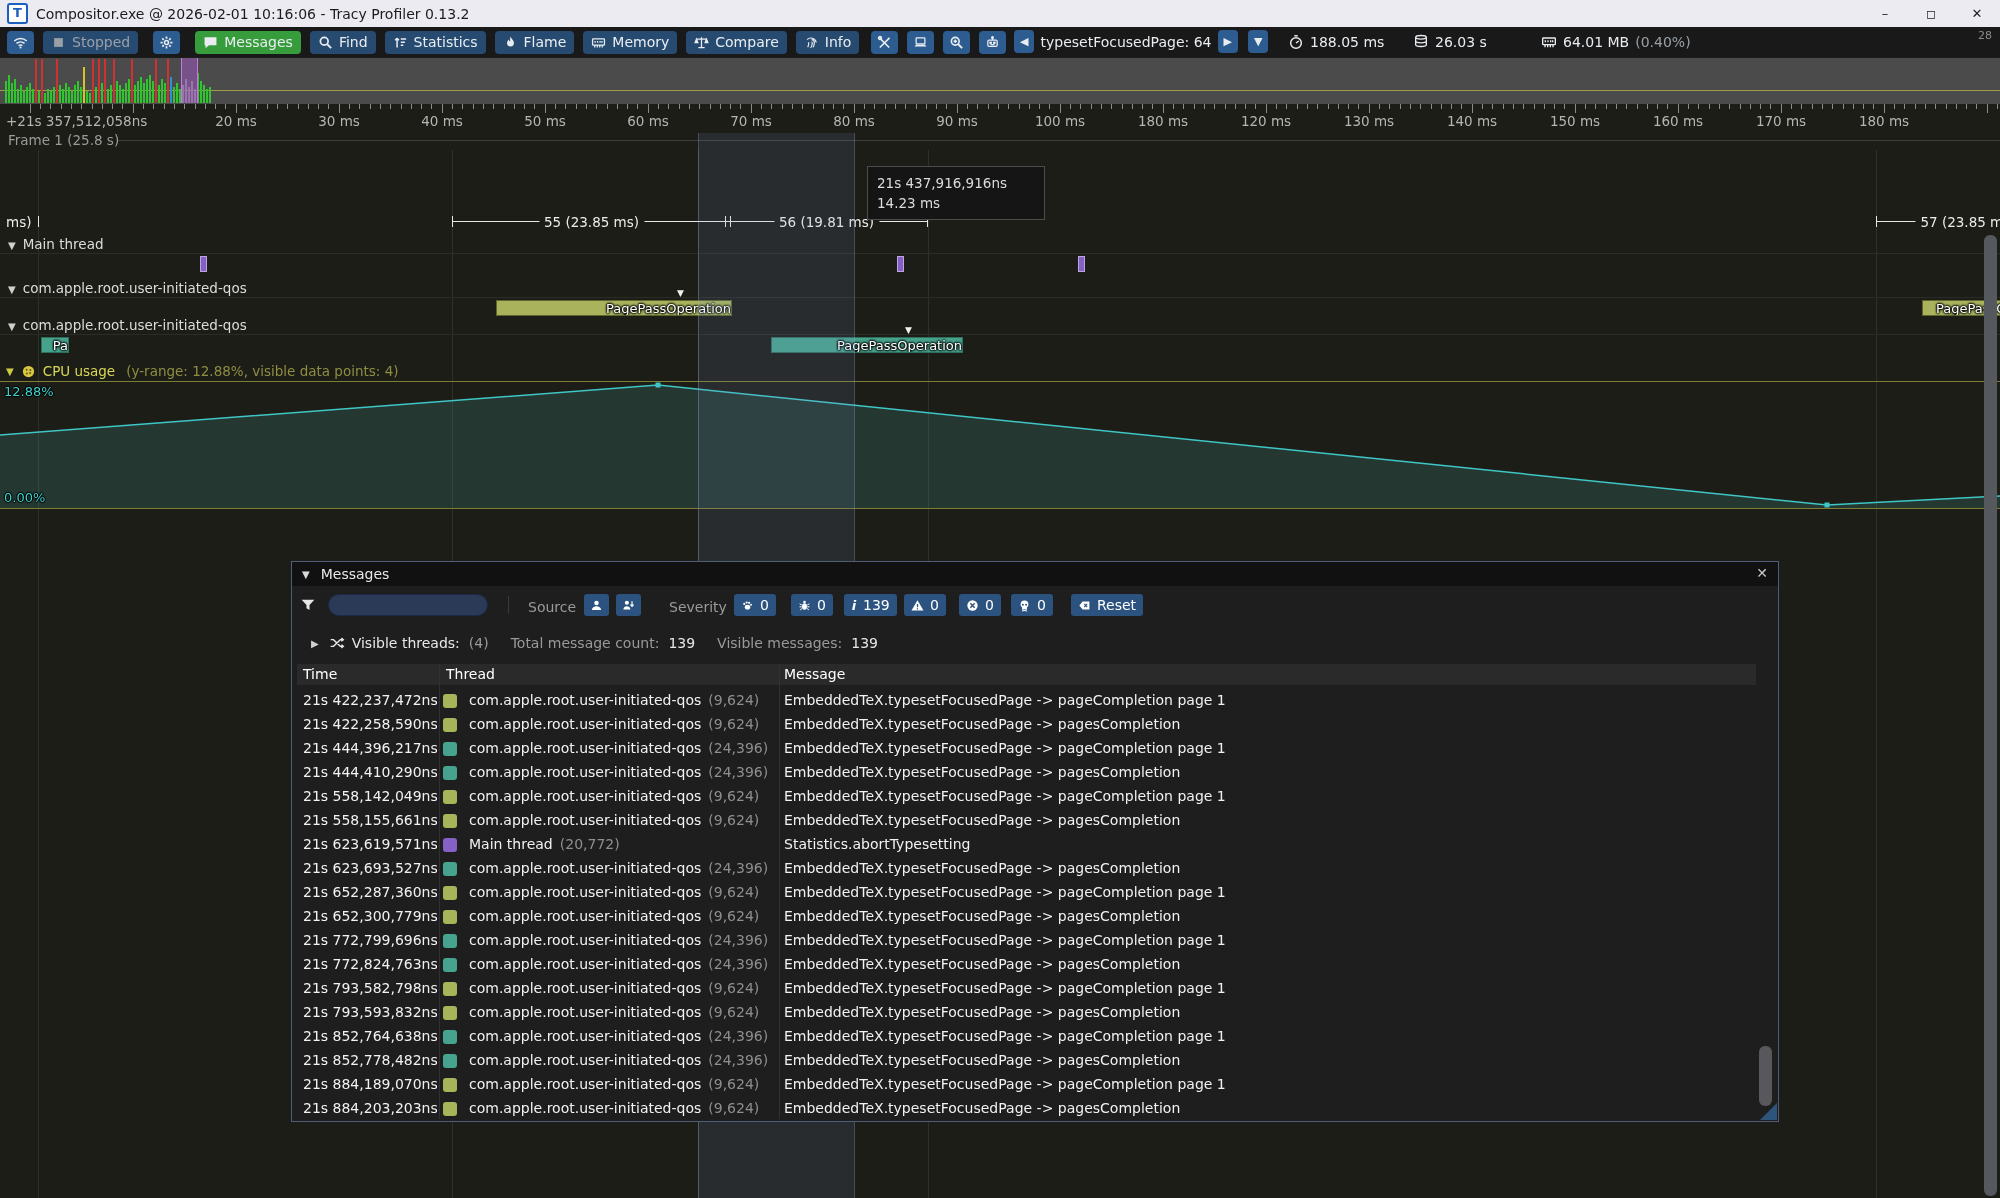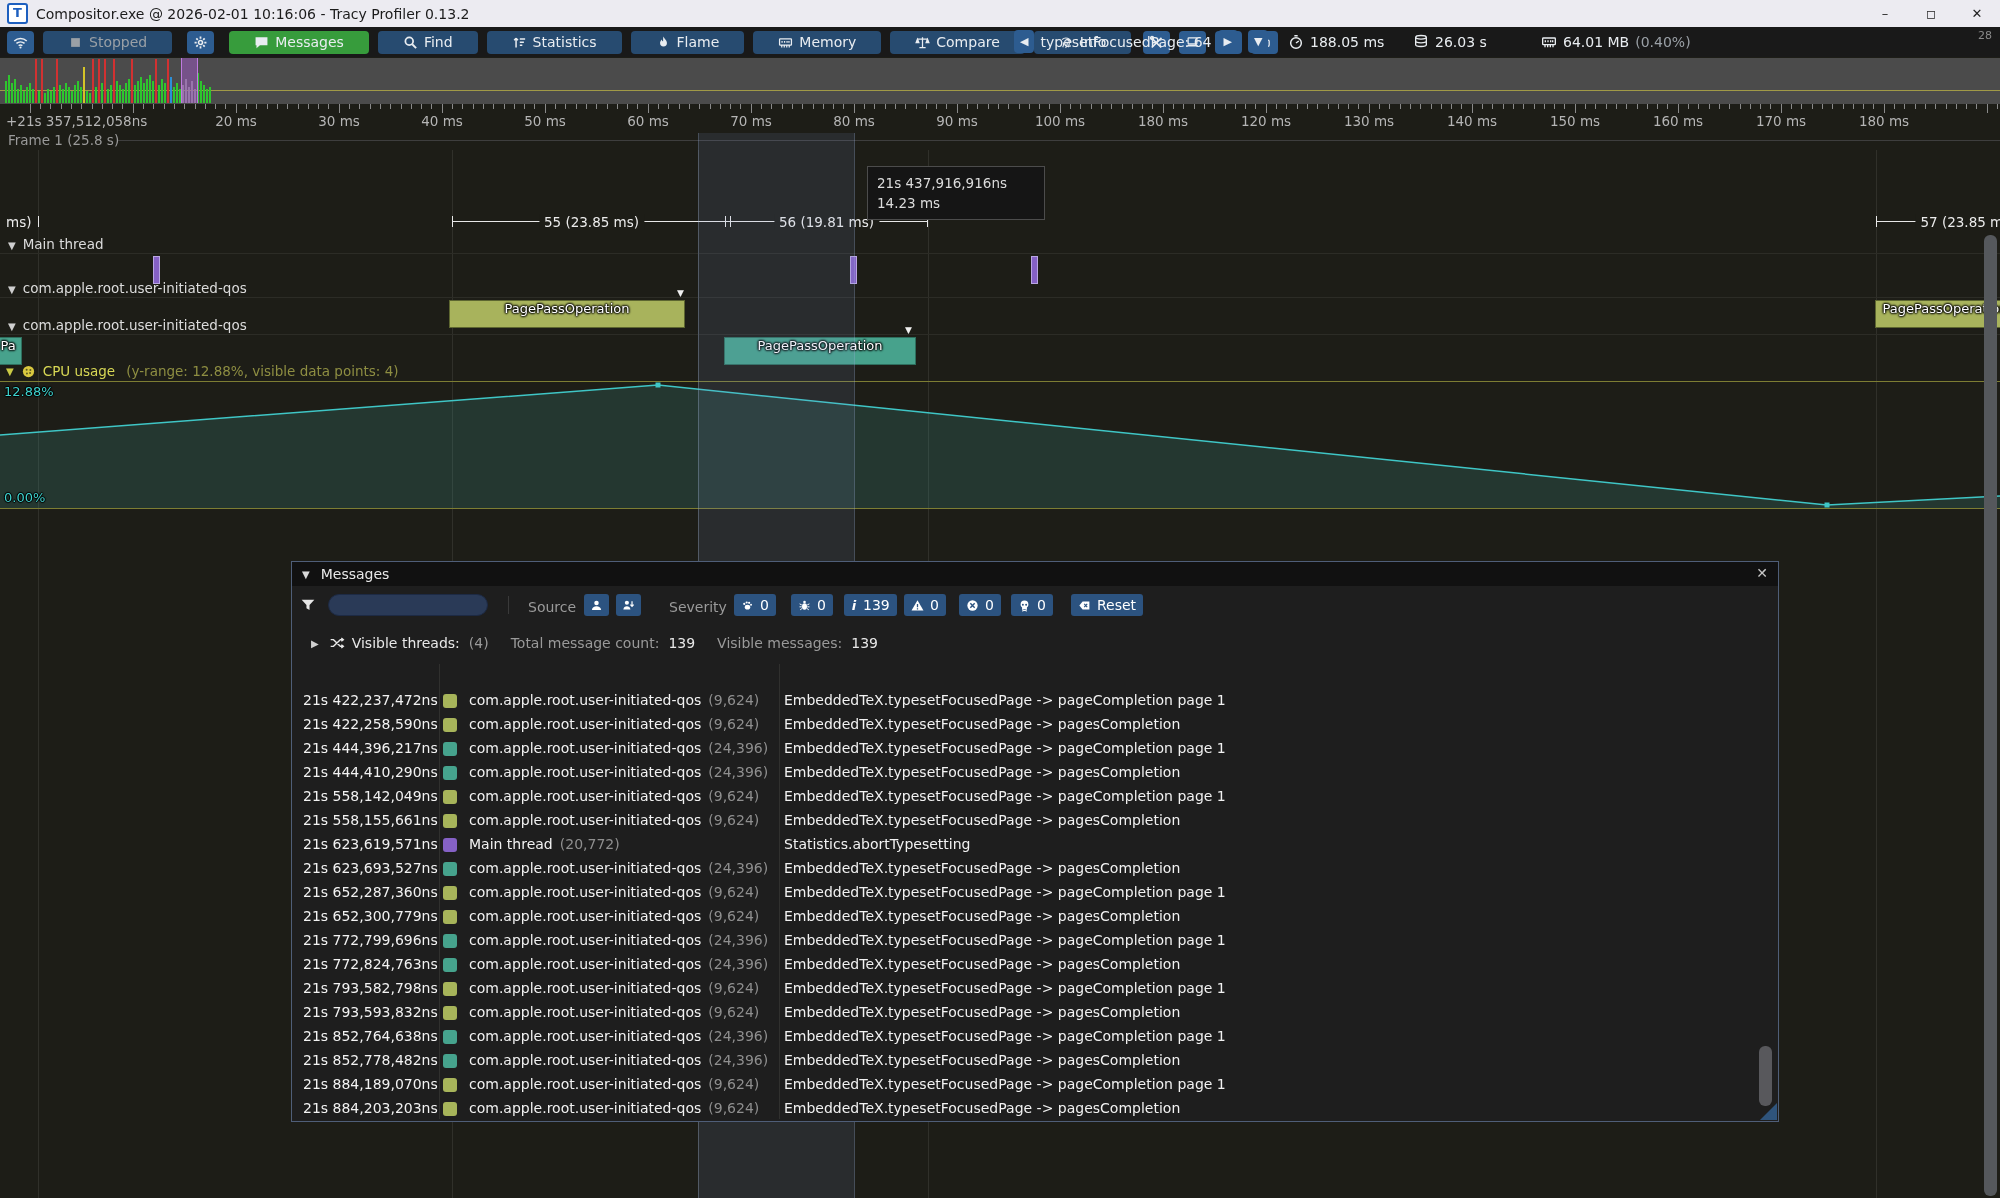--- a/index.html
+++ b/index.html
@@ -10,21 +10,21 @@
     display:flex;align-items:center;color:#1b1b1b;font-size:14px;}
   .tracy-logo{width:17px;height:17px;margin:0 8px 0 7px;background:#fff;border:2px solid #1d5fbf;
     border-radius:3px;color:#1d5fbf;font-weight:bold;font-size:13px;line-height:16px;text-align:center;}
   .win-controls{margin-left:auto;display:flex;height:100%;}
   .win-btn{width:46px;height:100%;display:flex;align-items:center;justify-content:center;
     color:#222;font-size:13px;}
   
   .toolbar{position:absolute;left:0;top:27px;width:2000px;height:30px;background:#191919;
     display:flex;align-items:center;color:#e9edf1;font-size:14px;}
   .tb{height:23px;border-radius:4px;background:#274b70;display:flex;align-items:center;
-    padding:0 25px;margin-left:9px;gap:6px;white-space:nowrap;}
+    padding:0 8px;margin-left:9px;gap:6px;white-space:nowrap;}
   .tb.icononly{padding:0 6px;background:#2d5c90;}
   .tb.green{background:#379c3c;}
   .tb .ic{width:15px;height:15px;display:inline-block;flex:0 0 auto;}
   .tb .ic svg{width:100%;height:100%;display:block;}
   .muted{color:#9aa0a6;}
   .tb-abs{position:absolute;top:3px;height:23px;display:flex;align-items:center;gap:6px;}
   .statgrp{display:flex;align-items:center;gap:6px;color:#e9edf1;}
   .fps{position:absolute;right:8px;top:2px;font-size:11px;color:#8a8a8a;}
   
   .histo{position:absolute;left:0;top:58px;width:2000px;height:46px;background:#4b4b4b;}
@@ -42,23 +42,23 @@
     border-left:1px solid rgba(160,178,220,.25);border-right:1px solid rgba(160,178,220,.25);z-index:3;}
   .fmark{position:absolute;top:215px;height:14px;z-index:2;}
   .fmark .fl{position:absolute;left:0;right:0;top:6px;height:1px;background:#e8e8e8;}
   .fmark .br{position:absolute;top:1px;width:1px;height:11px;background:#e8e8e8;}
   .fmark .lbl{position:absolute;top:-1px;left:50%;transform:translateX(-50%);background:#1d1d17;
     padding:0 5px;font-size:13.5px;color:#ececec;white-space:nowrap;}
   .fragment{position:absolute;top:214px;font-size:13.5px;color:#ececec;z-index:2;}
   .thread-label{position:absolute;font-size:13.5px;color:#dcdcdc;white-space:nowrap;z-index:2;}
   .thread-label .tri{color:#cfcfcf;font-size:10px;margin-right:7px;}
   .tsep{position:absolute;left:0;width:2000px;height:1px;background:#2c2c26;z-index:1;}
-  .zone{position:absolute;height:28px;box-sizing:border-box;font-size:13px;color:#fff;
-    text-align:center;line-height:15px;overflow:hidden;white-space:nowrap;z-index:2;
-    text-shadow:0 1px 2px #000,0 -1px 2px #000,1px 0 2px #000,-1px 0 2px #000;}
+  .zone{position:absolute;height:16px;box-sizing:border-box;font-size:13px;color:#fff;
+    text-align:right;line-height:15px;overflow:hidden;white-space:nowrap;z-index:2;
+    text-shadow:0 1px 2px #000,0 -1px 2px #000,1px 0 2px #000,-1px 0 2px #000;margin-left:47px;}
   .zmark{position:absolute;font-size:9px;color:#f0f0f0;z-index:4;}
   .cpu-label{position:absolute;top:363px;left:6px;display:flex;align-items:center;gap:7px;z-index:2;font-size:13.5px;}
   .cpu-label .tri{color:#cbcb45;font-size:10px;}
   .cpu-label .chipic{width:15px;height:15px;color:#d9c83f;}
   .cpu-label .chipic svg{width:100%;height:100%;display:block;}
   .cpu-name{color:#d8d855;}
   .cpu-note{color:#8e8e42;margin-left:4px;}
   .yline{position:absolute;left:0;width:2000px;height:1px;background:#7d7d33;z-index:1;}
   .cpu-val{position:absolute;left:4px;font-size:13px;color:#3ed2cd;z-index:2;
     text-shadow:0 1px 1px #000,0 -1px 1px #000,1px 0 1px #000,-1px 0 1px #000;}
@@ -792,20 +792,25 @@
         </span>
       <span>Visible threads:</span>
       <span class="gray-lbl" style="margin-left:9px;">(4)</span>
       <span class="gray-lbl" style="margin-left:22px;">Total message count:</span>
       <span style="margin-left:9px;">139</span>
       <span class="gray-lbl" style="margin-left:22px;">Visible messages:</span>
       <span style="margin-left:9px;">139</span>
     </div>
 
     <div class="mtable">
+      <div class="mth">
+        <span style="left:6px;">Time</span>
+        <span style="left:149px;">Thread</span>
+        <span style="left:487px;">Message</span>
+      </div>
       <div class="colsep" style="left:142px;"></div>
       <div class="colsep" style="left:482px;"></div>
       <div id="msg-rows">
           <div class="mrow" style="top: 25px;">
             <span class="t">21s 422,237,472ns</span>
             <span class="chip" style="background: rgb(167, 180, 90);"></span>
             <span class="th"><span>com.apple.root.user-initiated-qos</span><span class="cnt"> (9,624)</span></span>
             <span class="m">EmbeddedTeX.typesetFocusedPage -&gt; pageCompletion page 1</span>
           </div>
           <div class="mrow" style="top: 49px;">

